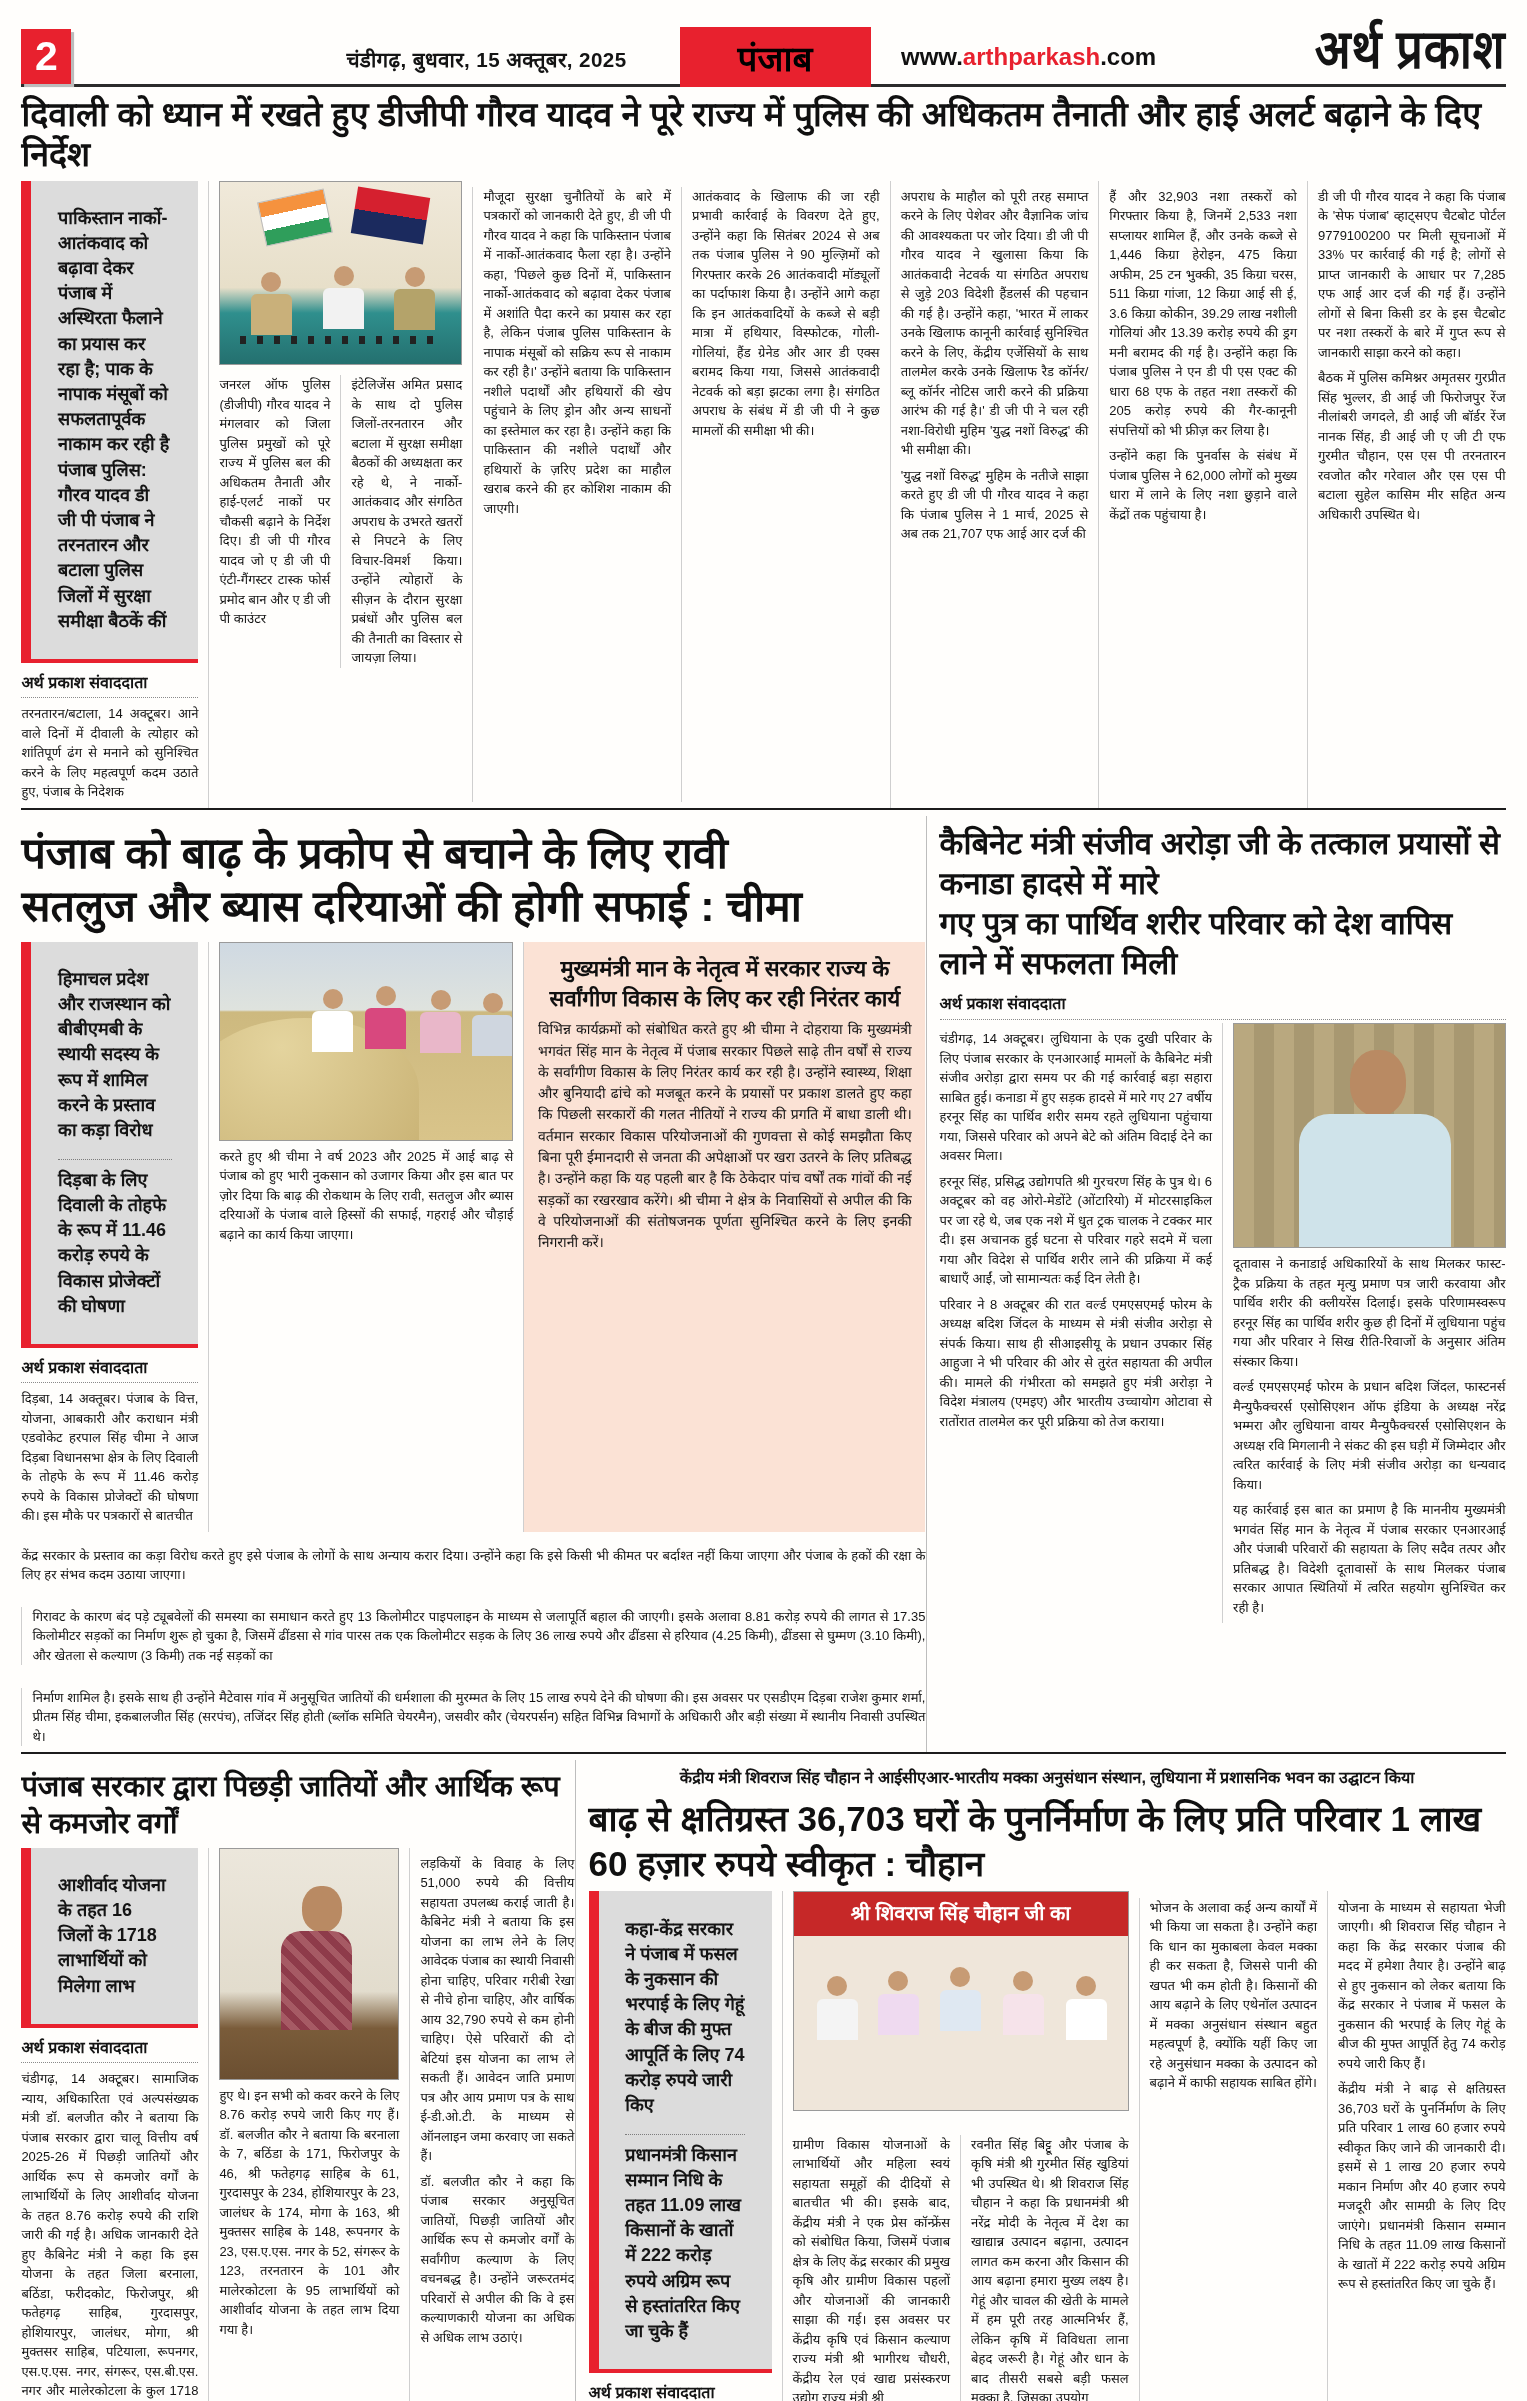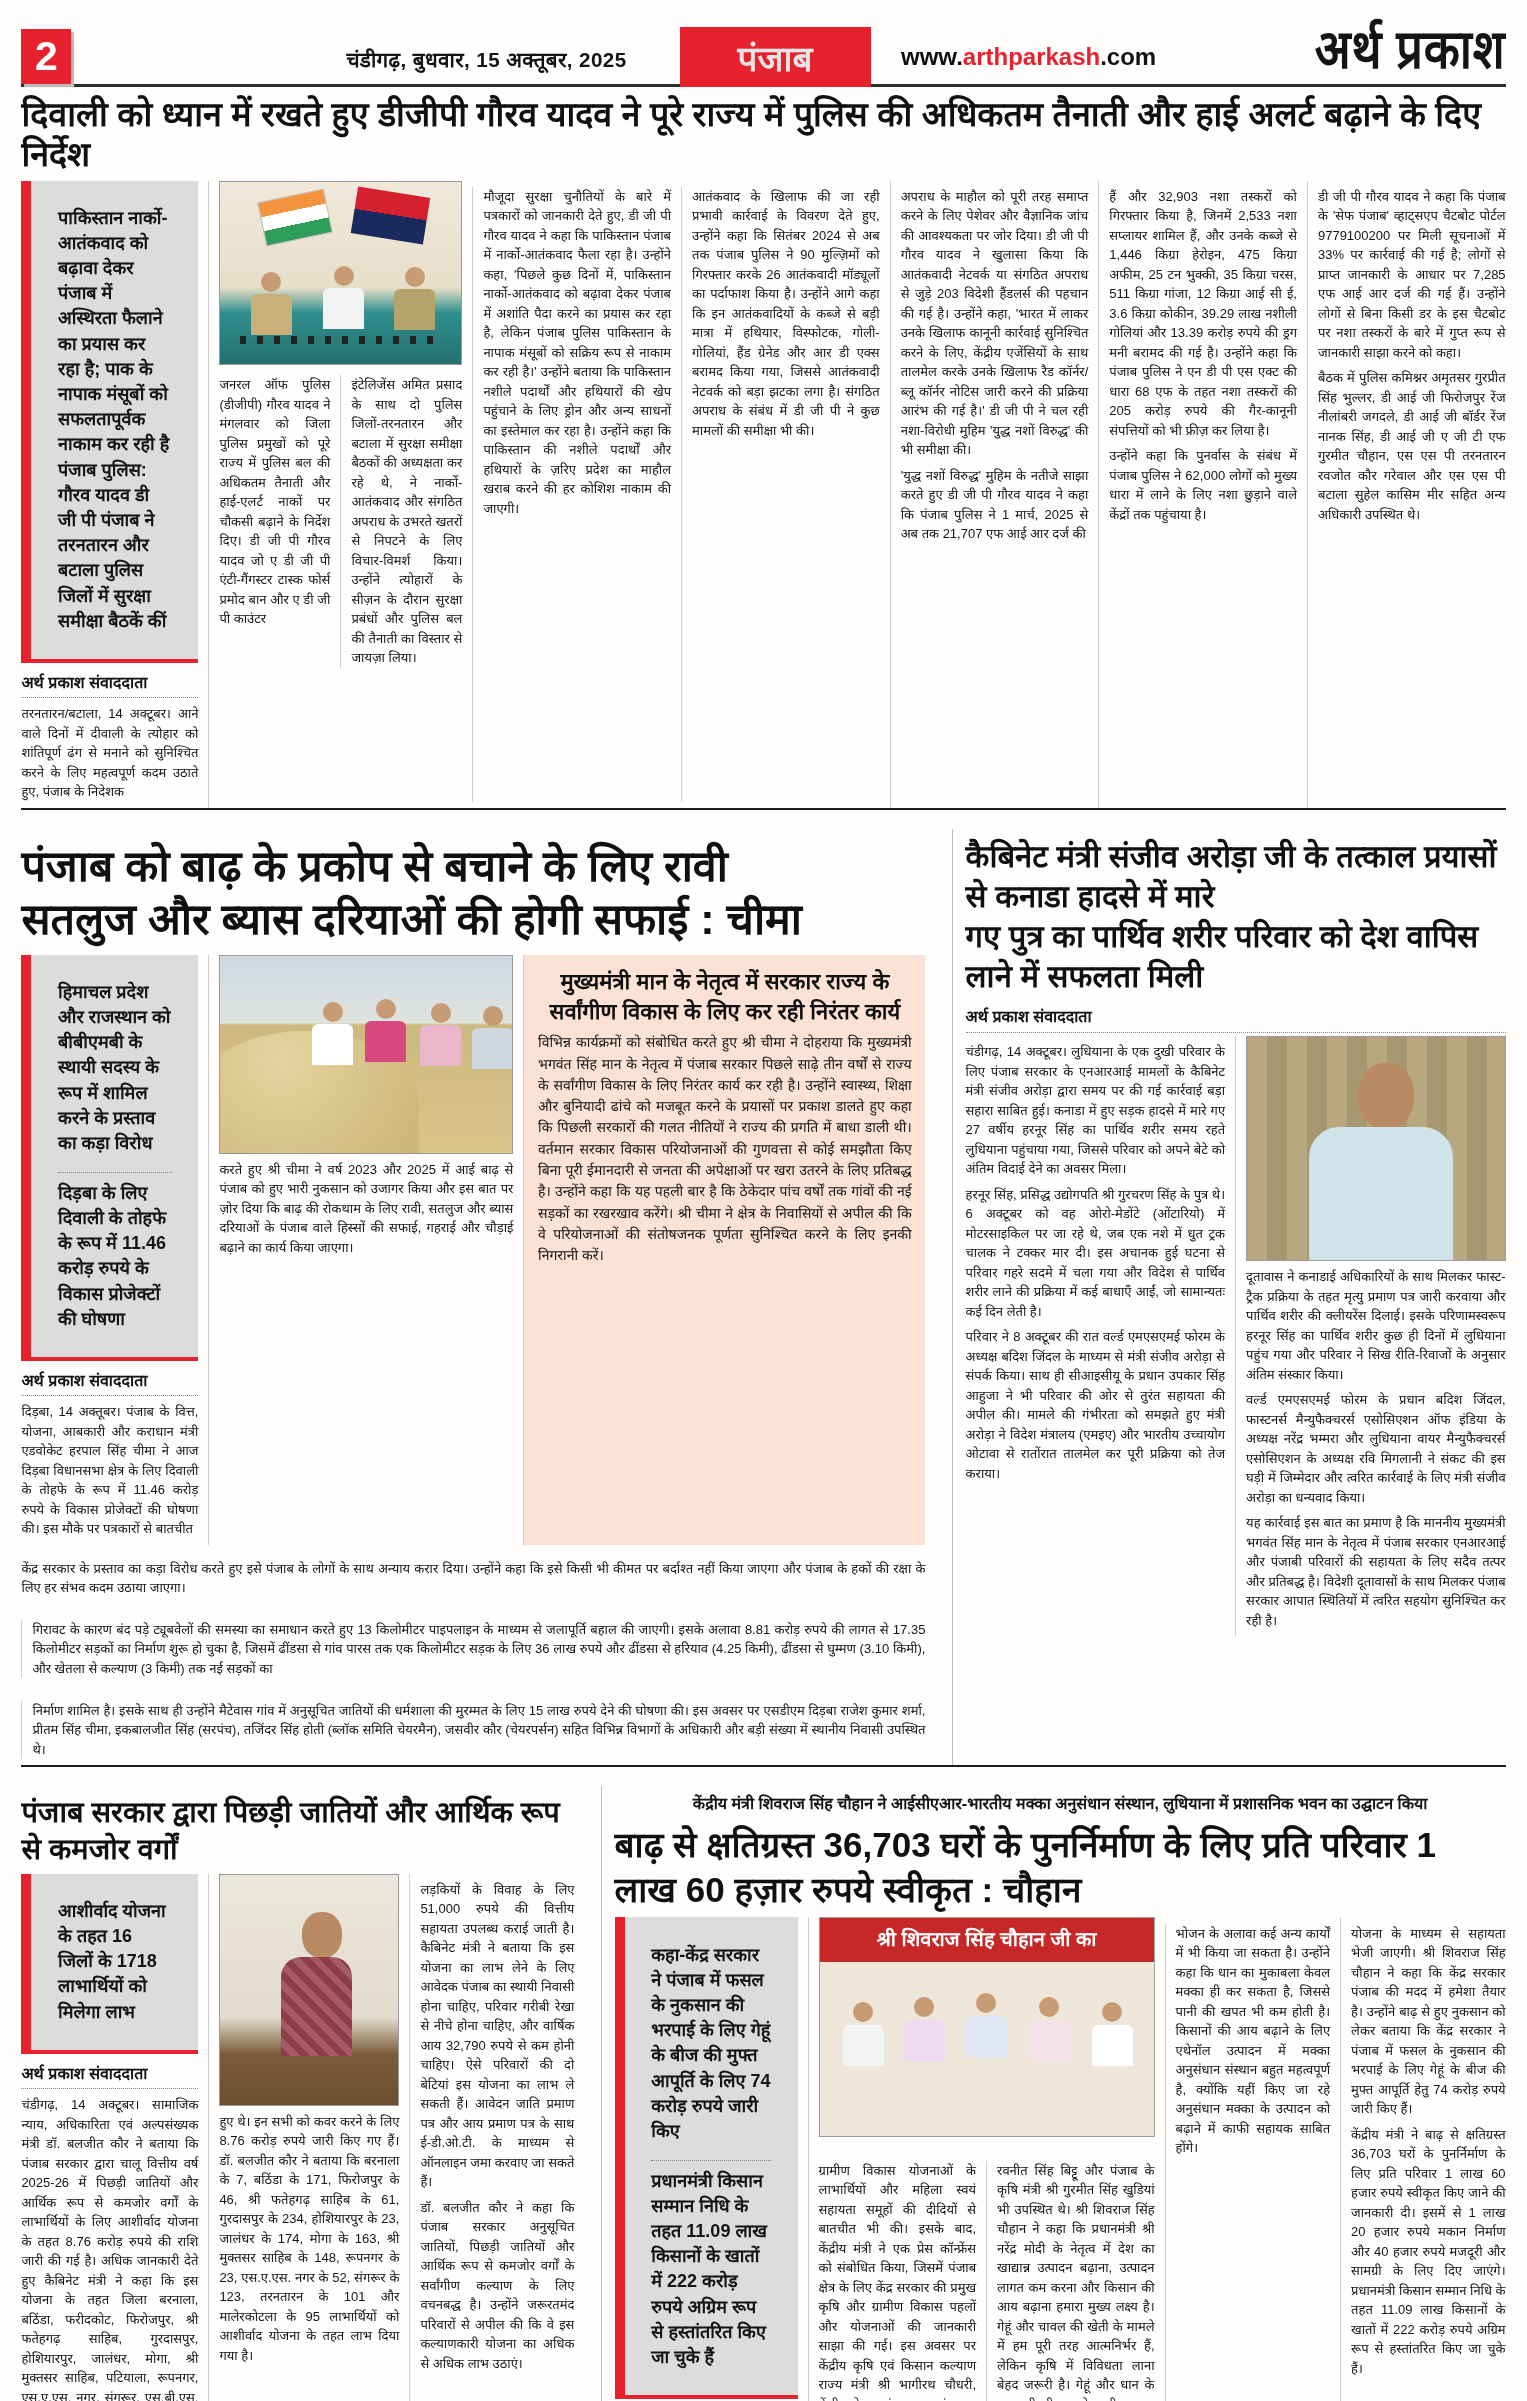--- a/index.html
+++ b/index.html
@@ -4,21 +4,21 @@
 <style>
   html,body{margin:0;padding:0;background:#ffffff;}
   body{width:1527px;font-family:"Liberation Sans","DejaVu Sans",sans-serif;color:#141414;}
   .page{width:1527px;min-height:2401px;box-sizing:border-box;padding:7.6px 21.4px 0 21.4px;background:#fffefc;}
 
   
   .masthead-bar{position:relative;height:76px;display:flex;align-items:flex-end;border-bottom:3.8px solid #2b2b2b;}
   .pagenum-box{width:50px;height:55px;background:#e8212e;color:#fff;font-size:41px;font-weight:bold;
     display:flex;align-items:center;justify-content:center;box-shadow:3.1px 3.1px 0 #bcbcbc;}
   .edition-date{font-size:20.6px;font-weight:bold;margin:0 0 10.7px 275px;letter-spacing:0.4px;}
-  .section-box{width:191px;height:60px;background:#e8212e;color:#e5e5e5;font-size:35px;font-weight:bold;
+  .section-box{width:191px;height:60px;background:#e8212e;color:#000000;font-size:35px;font-weight:bold;
     display:flex;align-items:center;justify-content:center;margin:0 0 -3.8px 53px;}
   .site{font-size:24px;font-weight:bold;margin:0 0 12.2px 30.5px;color:#111;}
   .site .red{color:#e8212e;}
   .masthead{font-size:47px;font-weight:900;margin:0 0 4.6px auto;letter-spacing:0.8px;transform:scaleY(1.15);}
 
   
   h1,h2,h3{margin:0;color:#101010;}
   .hl-top{font-size:34px;font-weight:900;line-height:1.18;margin:7.6px 0 6.1px 0;}
   .hl-xxl{font-size:43px;font-weight:900;line-height:1.25;margin:10.7px 0 7.6px 0;}
   .hl-xl{font-size:31px;font-weight:900;line-height:1.3;margin:7.6px 0 4.6px 0;}
@@ -57,21 +57,21 @@
   .arora-shirt{position:absolute;left:24%;top:90px;width:56%;height:137px;border-radius:30.5px 30.5px 0 0;background:#cfe3ea;}
   .ph-baljit{height:230px;background:linear-gradient(180deg,#ece7dc 0%,#e2dccd 62%,#7a5c3a 78%,#6b4f31 100%);}
   .baljit-head{position:absolute;left:46%;top:37px;width:40px;height:46px;border-radius:46%;background:#b98a63;}
   .baljit-dress{position:absolute;left:34%;top:82px;width:40%;height:99px;border-radius:20px 20px 0 0;
     background:repeating-linear-gradient(45deg,#8e3b4a 0 6.9px,#a65a64 6.9px 13.7px);}
   .ph-chauhan{height:218px;background:linear-gradient(180deg,#c62828 0 44px,#efe6da 44px 100%);}
   .banner-txt{position:absolute;top:6.1px;left:0;right:0;text-align:center;color:#fff;font-size:20px;font-weight:800;}
 
   
   .art-dgp{min-height:449px;}
-  .band{display:flex;gap:27px;border-top:2.3px solid #1c1c1c;padding-top:19px;}
+  .band{display:flex;gap:1px;border-top:2.3px solid #1c1c1c;padding-top:6px;}
   .band2{min-height:763px;}
   .band3{min-height:586px;}
   .band > section{min-width:0;}
   .band > .right{border-left:0.8px solid #bdbdbd;padding-left:12.2px;min-width:0;}
   .art-cheema{flex:0 0 904px;}
   .art-baljit{flex:0 0 553px;}
   .peach{background:#fbe2d5;padding:10.7px 13.7px;}
   .peach h3{font-size:22px;font-weight:900;text-align:center;line-height:1.35;margin:1.5px 0 6.1px 0;}
   .peach p{font-size:14px;line-height:1.52;text-align:justify;margin:0;}
 </style>

